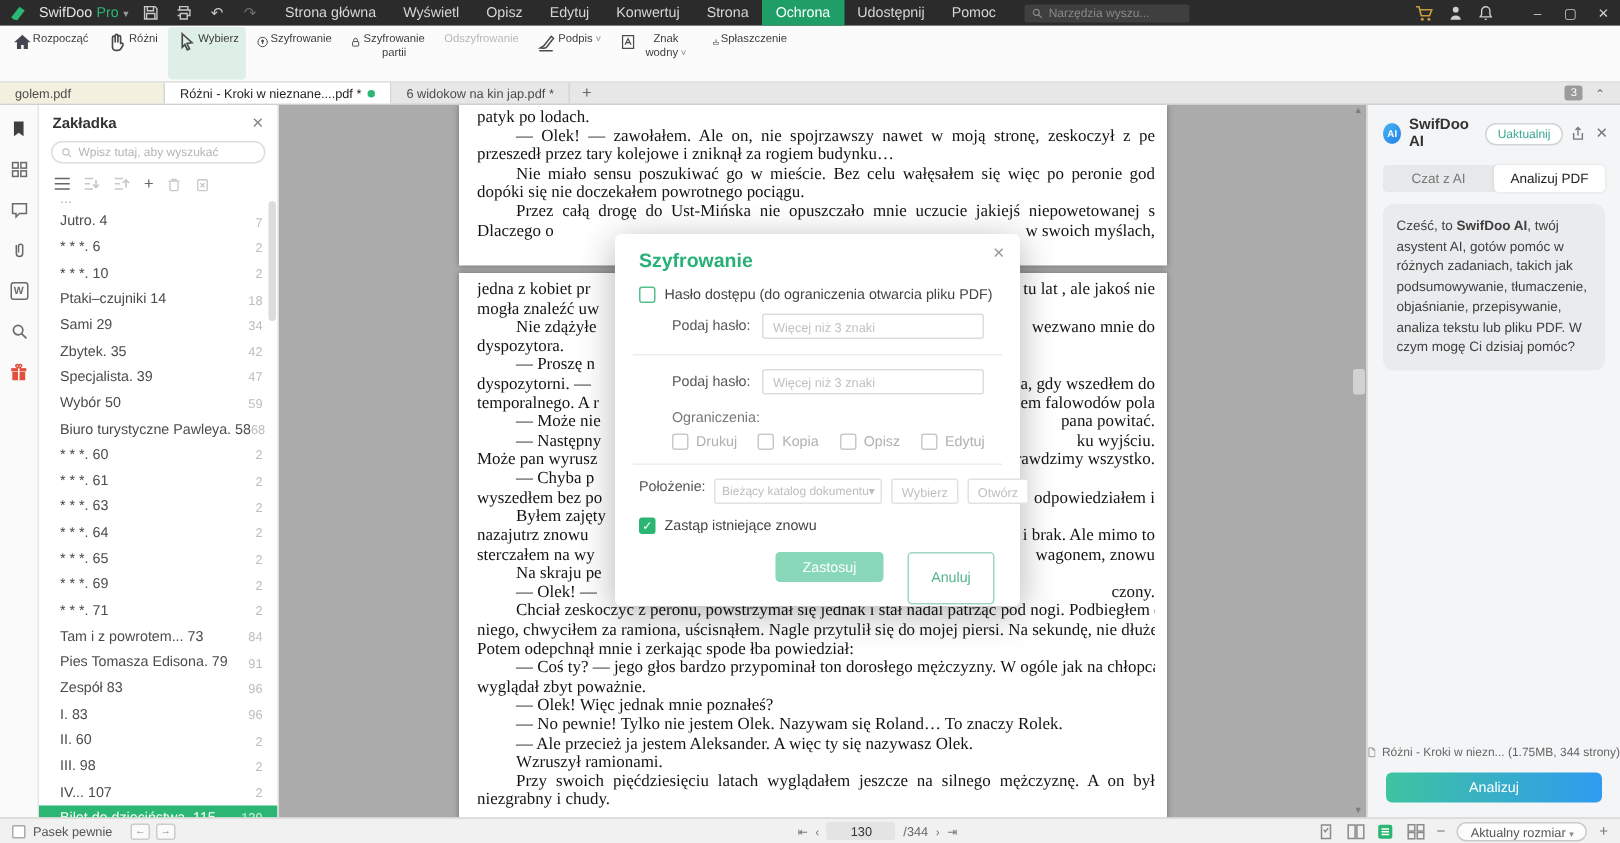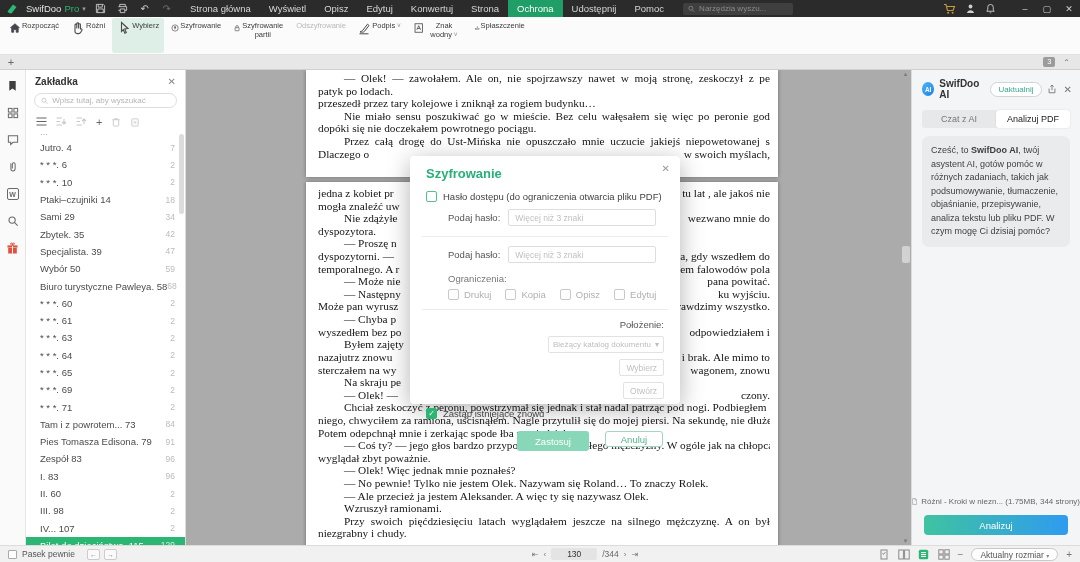--- a/index.html
+++ b/index.html
@@ -95,27 +95,27 @@
   .cb.green-border { border-color:#53c08e; }
   .cb.checked { background:#2bb673; border-color:#2bb673; color:#fff; font-size:8px; line-height:10px; text-align:center; }
   .pwd-row { display:flex; align-items:center; gap:8px; margin:0 0 10px 22px; }
   .pwd-row label { color:#555; }
   .pwd-row input { width:148px; height:17px; border:1px solid #ddd; border-radius:2px; padding:0 6px; font-size:8.5px; font-family:inherit; color:#555; outline:none; }
   .pwd-row input::placeholder { color:#c0c0c0; }
   .dlg-hr { border-top:1px solid #ececec; margin:4px -4px 9px; }
   .ogr-label { color:#777; margin:0 0 5px 0; }
   .restr-row { display:flex; gap:14px; margin-bottom:9px; }
   .restr { display:flex; align-items:center; gap:5px; color:#b0b0b0; }
-  .loc-row { display:flex; align-items:flex-end; gap:6px; margin-bottom:9px;flex-direction:column; }
+  .loc-row { display:flex; align-items:flex-start; gap:6px; margin-bottom:9px; }
   .loc-row .loc-lab { color:#555; }
   .dlg-select { width:116px; height:17px; border:1px solid #e2e2e2; border-radius:2px; display:flex; align-items:center; justify-content:space-between; padding:0 4px; color:#bdbdbd; font-size:8px; white-space:nowrap; }
   .dlg-btn-sm { height:17px; border:1px solid #e2e2e2; border-radius:2px; padding:0 6px; display:flex; align-items:center; color:#c0c0c0; font-size:8.5px; background:#fff; }
   .dlg-actions { display:flex; justify-content:flex-end; gap:16px; margin-top:12px; padding-right:1px; }
   .btn-apply { width:72px; height:20px; background:#87d7b8; color:#fff; border:none; border-radius:3px; font-size:9.5px; font-family:inherit; }
-  .btn-cancel { width:58px; height:16px; background:#fff; color:#55b389; border:1px solid #9fd8bf; border-radius:3px; font-size:9.5px; font-family:inherit; }
+  .btn-cancel { width:58px; height:35px; background:#fff; color:#55b389; border:1px solid #9fd8bf; border-radius:3px; font-size:9.5px; font-family:inherit; }
 
   
   .ai { position:absolute; top:70px; bottom:17px; right:0; width:169px; background:#f4f5f6; border-left:1px solid #dcdcdc; z-index:45; display:flex; flex-direction:column; }
   .ai-head { display:flex; align-items:center; gap:5px; padding:8px 8px 6px 10px; }
   .ai-logo { width:14px; height:14px; border-radius:50%; background:linear-gradient(135deg,#4ab6f5,#1f7fe8); color:#fff; font-size:6.5px; font-weight:bold; display:flex; align-items:center; justify-content:center; }
   .ai-title { font-size:10px; font-weight:bold; color:#333; }
   .ai-update { margin-left:auto; border:1px solid #cfd4d6; background:#fff; color:#3aa893; font-size:8px; border-radius:9px; padding:2px 7px; font-family:inherit; }
   .ai-share { color:#777; } .ai-x { color:#777; font-size:10px; margin-left:2px; }
   .ai-tabs { display:flex; margin:4px 10px 8px; background:#e6e8ea; border-radius:3px; height:18px; font-size:9px; }
   .ai-tab { flex:1; display:flex; align-items:center; justify-content:center; color:#777; border-radius:3px; }
@@ -268,20 +268,35 @@
   <div class="rbtn">
     <svg viewBox="0 0 14 14">
         <path d="M7 1.5 V6.2 M5.2 4.4 L7 6.2 L8.8 4.4" fill="none" stroke-width="1.1"></path>
         <rect x="2.2" y="7.8" width="9.6" height="4.4" fill="none" stroke-width="1.1"></rect>
       </svg>
     <span class="rlabel">Spłaszczenie</span>
   </div>
 </div>
 
 <div class="tabbar">
+  <div style="display:flex;">
+
+  <div class="tab">
+      <span class="tab-label">golem.pdf</span>
+
+    </div>
+      <div class="tab active dot">
+      <span class="tab-label">Różni - Kroki w nieznane....pdf *</span>
+      <span class="tab-dot"></span>
+    </div>
+      <div class="tab">
+      <span class="tab-label">6 widokow na kin jap.pdf *</span>
+
+    </div>
+    </div>
   <div class="tab-plus">+</div>
   <div class="tabbar-right">
     <span class="badge3">3</span>
     <span class="collapse-ch">⌃</span>
   </div>
 </div>
 
 <div class="iconstrip">
   <div class="strip-ic">
       <svg width="11" height="12" viewBox="0 0 12 13">
@@ -480,26 +495,26 @@
       <span class="bm-label">Bilet do dzieciństwa. 115</span>
       <span class="bm-page">129</span>
     </div>
     </div>
   <div class="panel-scroll"></div>
 </div>
 
 <div class="canvas">
   <div class="page pageA">
 
+      <div class="dline">
+      <span class="dl">patyk po lodach.</span>
+        <span class="dr"></span>
+    </div>
       <div class="dline indent stretch">
       <span class="dl">— Olek! — zawołałem. Ale on, nie spojrzawszy nawet w moją stronę, zeskoczył z pe</span>
-        <span class="dr"></span>
-    </div>
-      <div class="dline">
-      <span class="dl">patyk po lodach.</span>
         <span class="dr"></span>
     </div>
       <div class="dline">
       <span class="dl">przeszedł przez tary kolejowe i zniknął za rogiem budynku…</span>
         <span class="dr"></span>
     </div>
       <div class="dline indent stretch">
       <span class="dl">Nie miało sensu poszukiwać go w mieście. Bez celu wałęsałem się więc po peronie god</span>
         <span class="dr"></span>
     </div>

